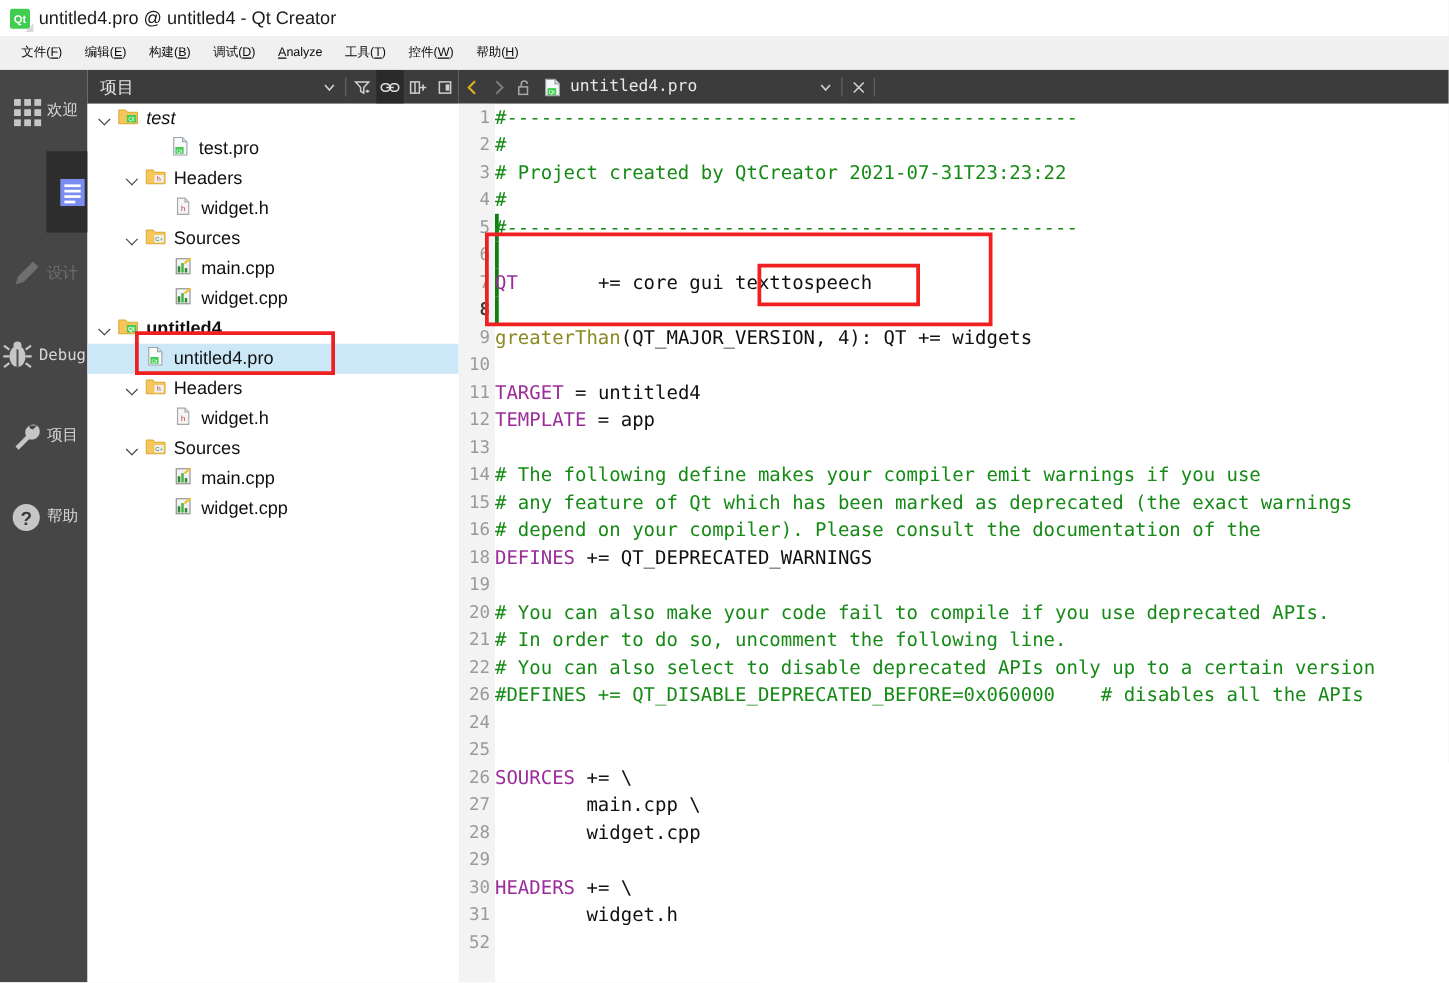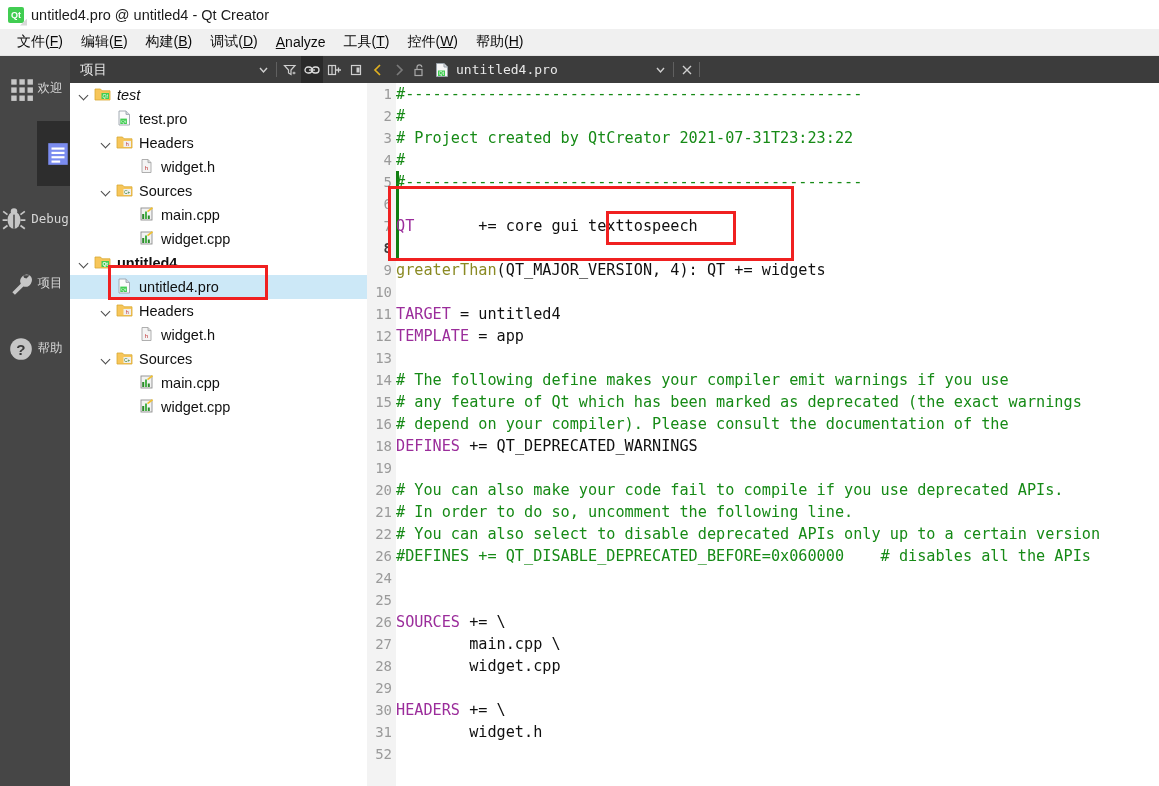--- a/index.html
+++ b/index.html
@@ -28,21 +28,21 @@
   }
   .title-text{font-size:14.5px;color:#1b1b1b;white-space:nowrap;}
 
   
   .menubar{
     position:absolute;left:0;top:29px;width:1159px;height:27px;
     background:#f0f0f0;display:flex;align-items:center;padding-left:8px;box-sizing:border-box;
     border-bottom:1px solid #e4e4e4;
   }
   .menu-item{
-    font-size:14px;color:#0a0a0a;padding:3px 9px;white-space:nowrap;cursor:default;
+    font-size:10px;color:#0a0a0a;padding:3px 9px;white-space:nowrap;cursor:default;
   }
   .menu-item .acc{text-decoration:underline;}
 
   
   .mode-bar{
     position:absolute;left:0;top:56px;width:70px;height:730px;
     background:#464646;
   }
   .mode-btn{
     width:70px;height:65px;display:flex;flex-direction:row;
@@ -171,20 +171,28 @@
           <svg class="mode-ico" viewBox="0 0 24 24">
             <rect x="3" y="2" width="18" height="20" fill="#7b8cf0"></rect>
             <rect x="6" y="6" width="12" height="2" fill="#fff"></rect>
             <rect x="6" y="10" width="12" height="2" fill="#fff"></rect>
             <rect x="6" y="14" width="12" height="2" fill="#fff"></rect>
             <rect x="6" y="18" width="8" height="2" fill="#fff"></rect>
           </svg>
         </span>
         <span>编辑</span>
       </div>
+      <div class="mode-btn dim">
+        <span>
+          <svg class="mode-ico" viewBox="0 0 24 24">
+            <path d="M4 20 L6 14 L17 3 L21 7 L10 18 Z" fill="#6f6f6f"></path>
+          </svg>
+        </span>
+        <span>设计</span>
+      </div>
       <div class="mode-btn">
         <span>
           <svg class="mode-ico" viewBox="0 0 24 24">
             <ellipse cx="12" cy="13" rx="6" ry="8" fill="#c6c6c6"></ellipse>
             <rect x="11.3" y="5" width="1.4" height="16" fill="#4a4a4a"></rect>
             <path d="M6 8 L2 5 M18 8 L22 5 M6 13 L1.5 13 M18 13 L22.5 13 M6 18 L2 21 M18 18 L22 21" stroke="#c6c6c6" stroke-width="1.6"></path>
             <circle cx="12" cy="5" r="3" fill="#c6c6c6"></circle>
           </svg>
         </span>
         <span style="font-family: &quot;DejaVu Sans Mono&quot;, monospace;">Debug</span>
@@ -248,21 +256,21 @@
   <div class="tree" id="tree">
       <div class="trow" style="padding-left: 8px; font-style: italic;">
         <span class="chev"></span>
         <span><svg class="ico" viewBox="0 0 17 16">
             <path d="M1 3 H6.5 L8 4.8 H16 V14 H1 Z" fill="#f7c65a" stroke="#d8a832" stroke-width=".8"></path>
             <rect x="7.5" y="7" width="7.5" height="6" fill="#41cd52"></rect>
             <text x="11.2" y="12" font-size="5" fill="#fff" text-anchor="middle" font-family="Liberation Sans, sans-serif">Qt</text>
           </svg></span>
         <span class="tlabel">test</span>
       </div>
-      <div class="trow" style="padding-left: 30px;">
+      <div class="trow" style="padding-left: 30px; margin-left: 20px;">
         <span class="chev" style="visibility: hidden;"></span>
         <span><svg class="ico" viewBox="0 0 17 16">
             <path d="M3 1 H10 L13.5 4.4 V15 H3 Z" fill="#fbfbfb" stroke="#9aa3ab" stroke-width=".9"></path>
             <path d="M10 1 V4.4 H13.5" fill="#d8dde1" stroke="#9aa3ab" stroke-width=".9"></path>
             <rect x="4.3" y="8.6" width="6.6" height="5.4" fill="#41cd52"></rect>
             <text x="7.6" y="13" font-size="4.4" fill="#fff" text-anchor="middle" font-family="Liberation Sans, sans-serif">Qt</text>
           </svg></span>
         <span class="tlabel">test.pro</span>
       </div>
       <div class="trow" style="padding-left: 30px;">

